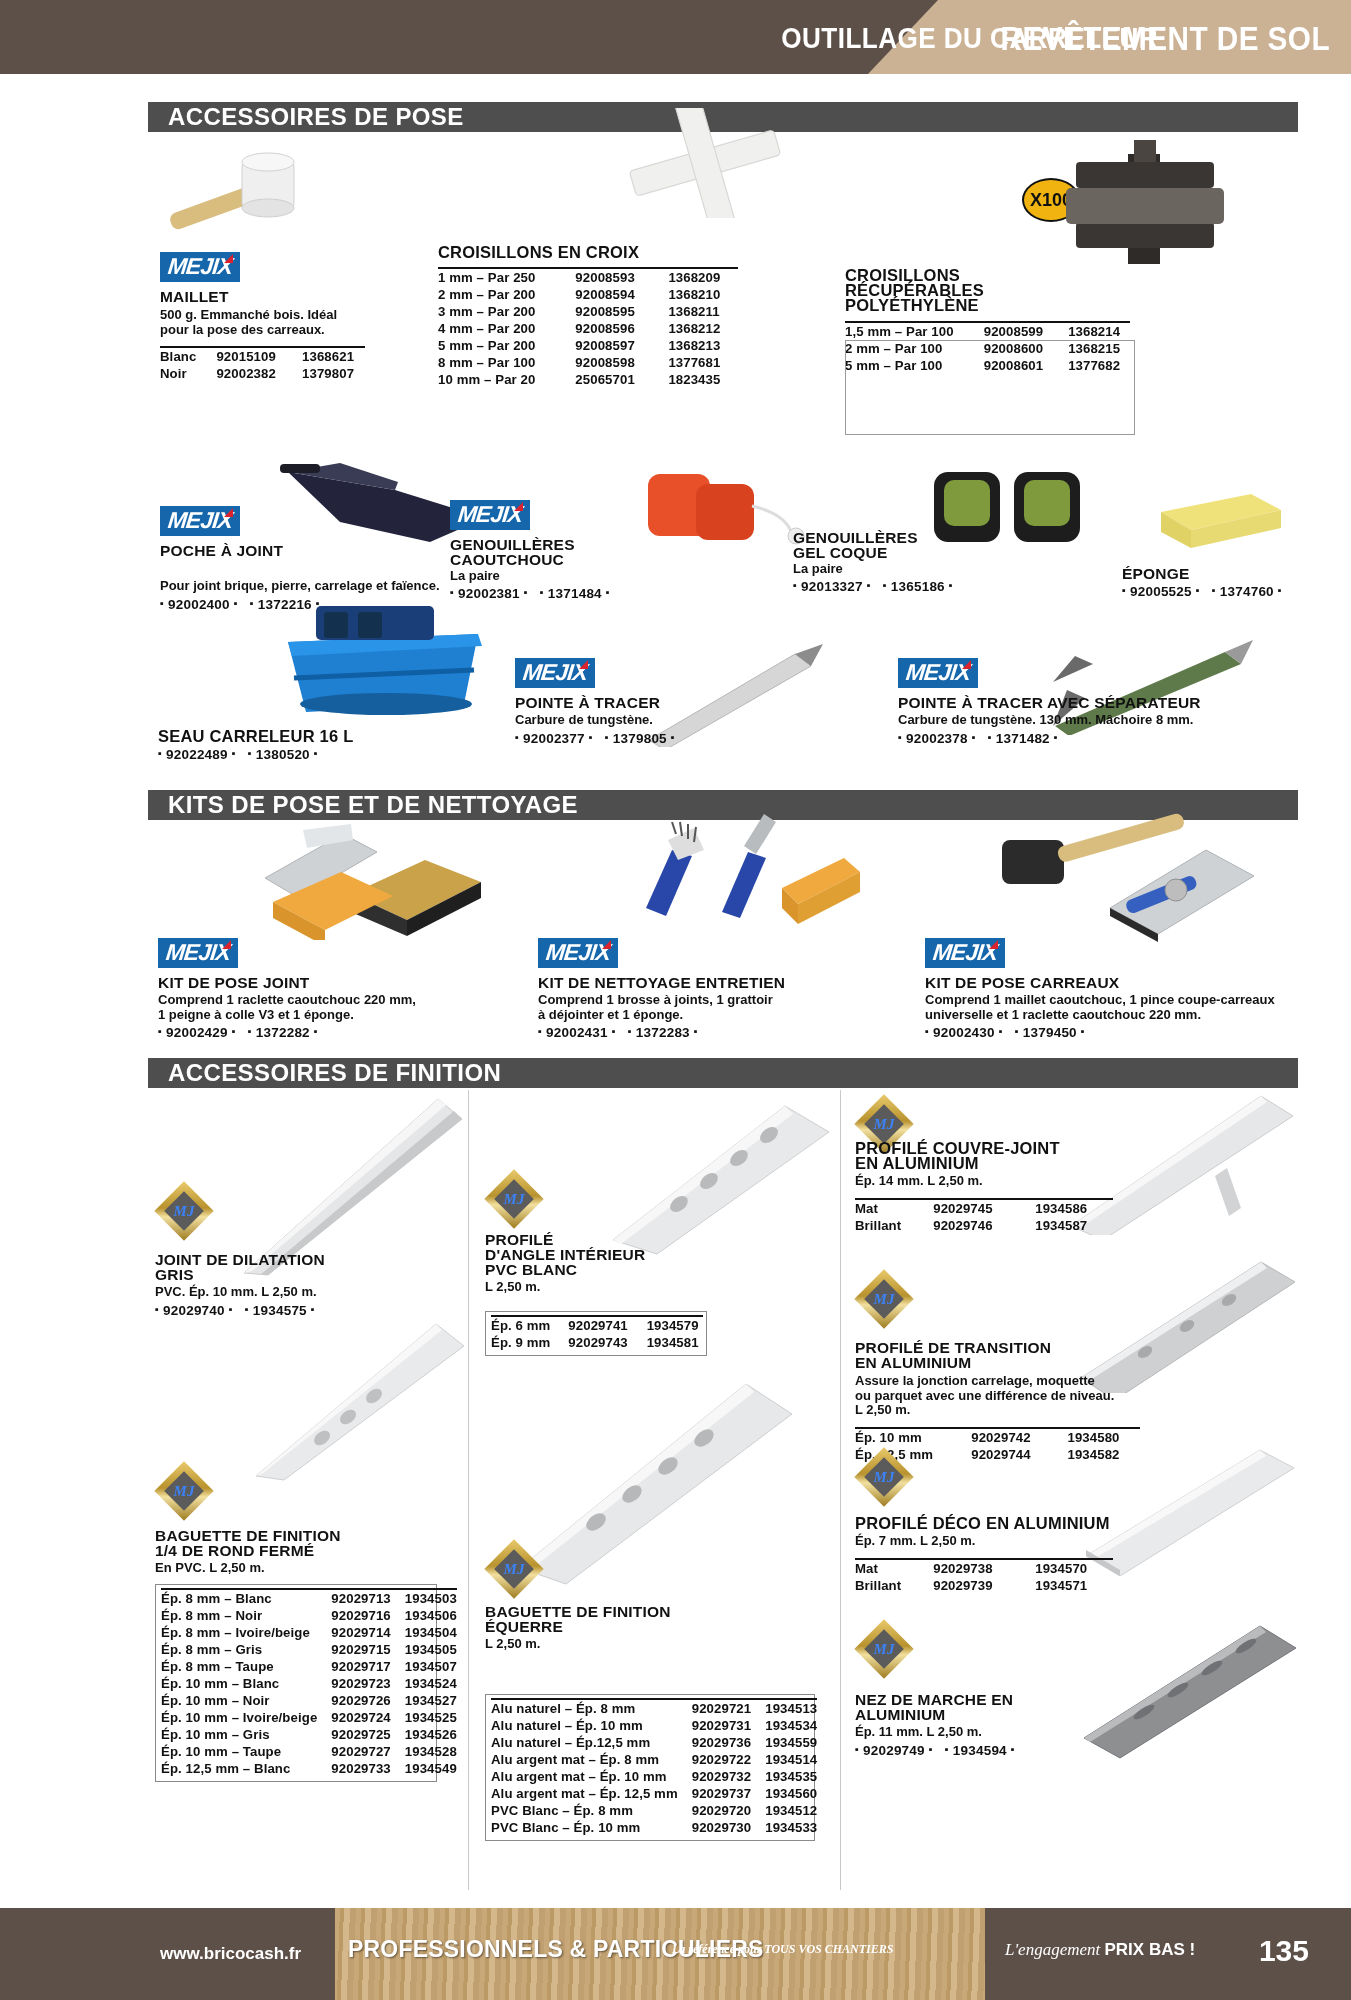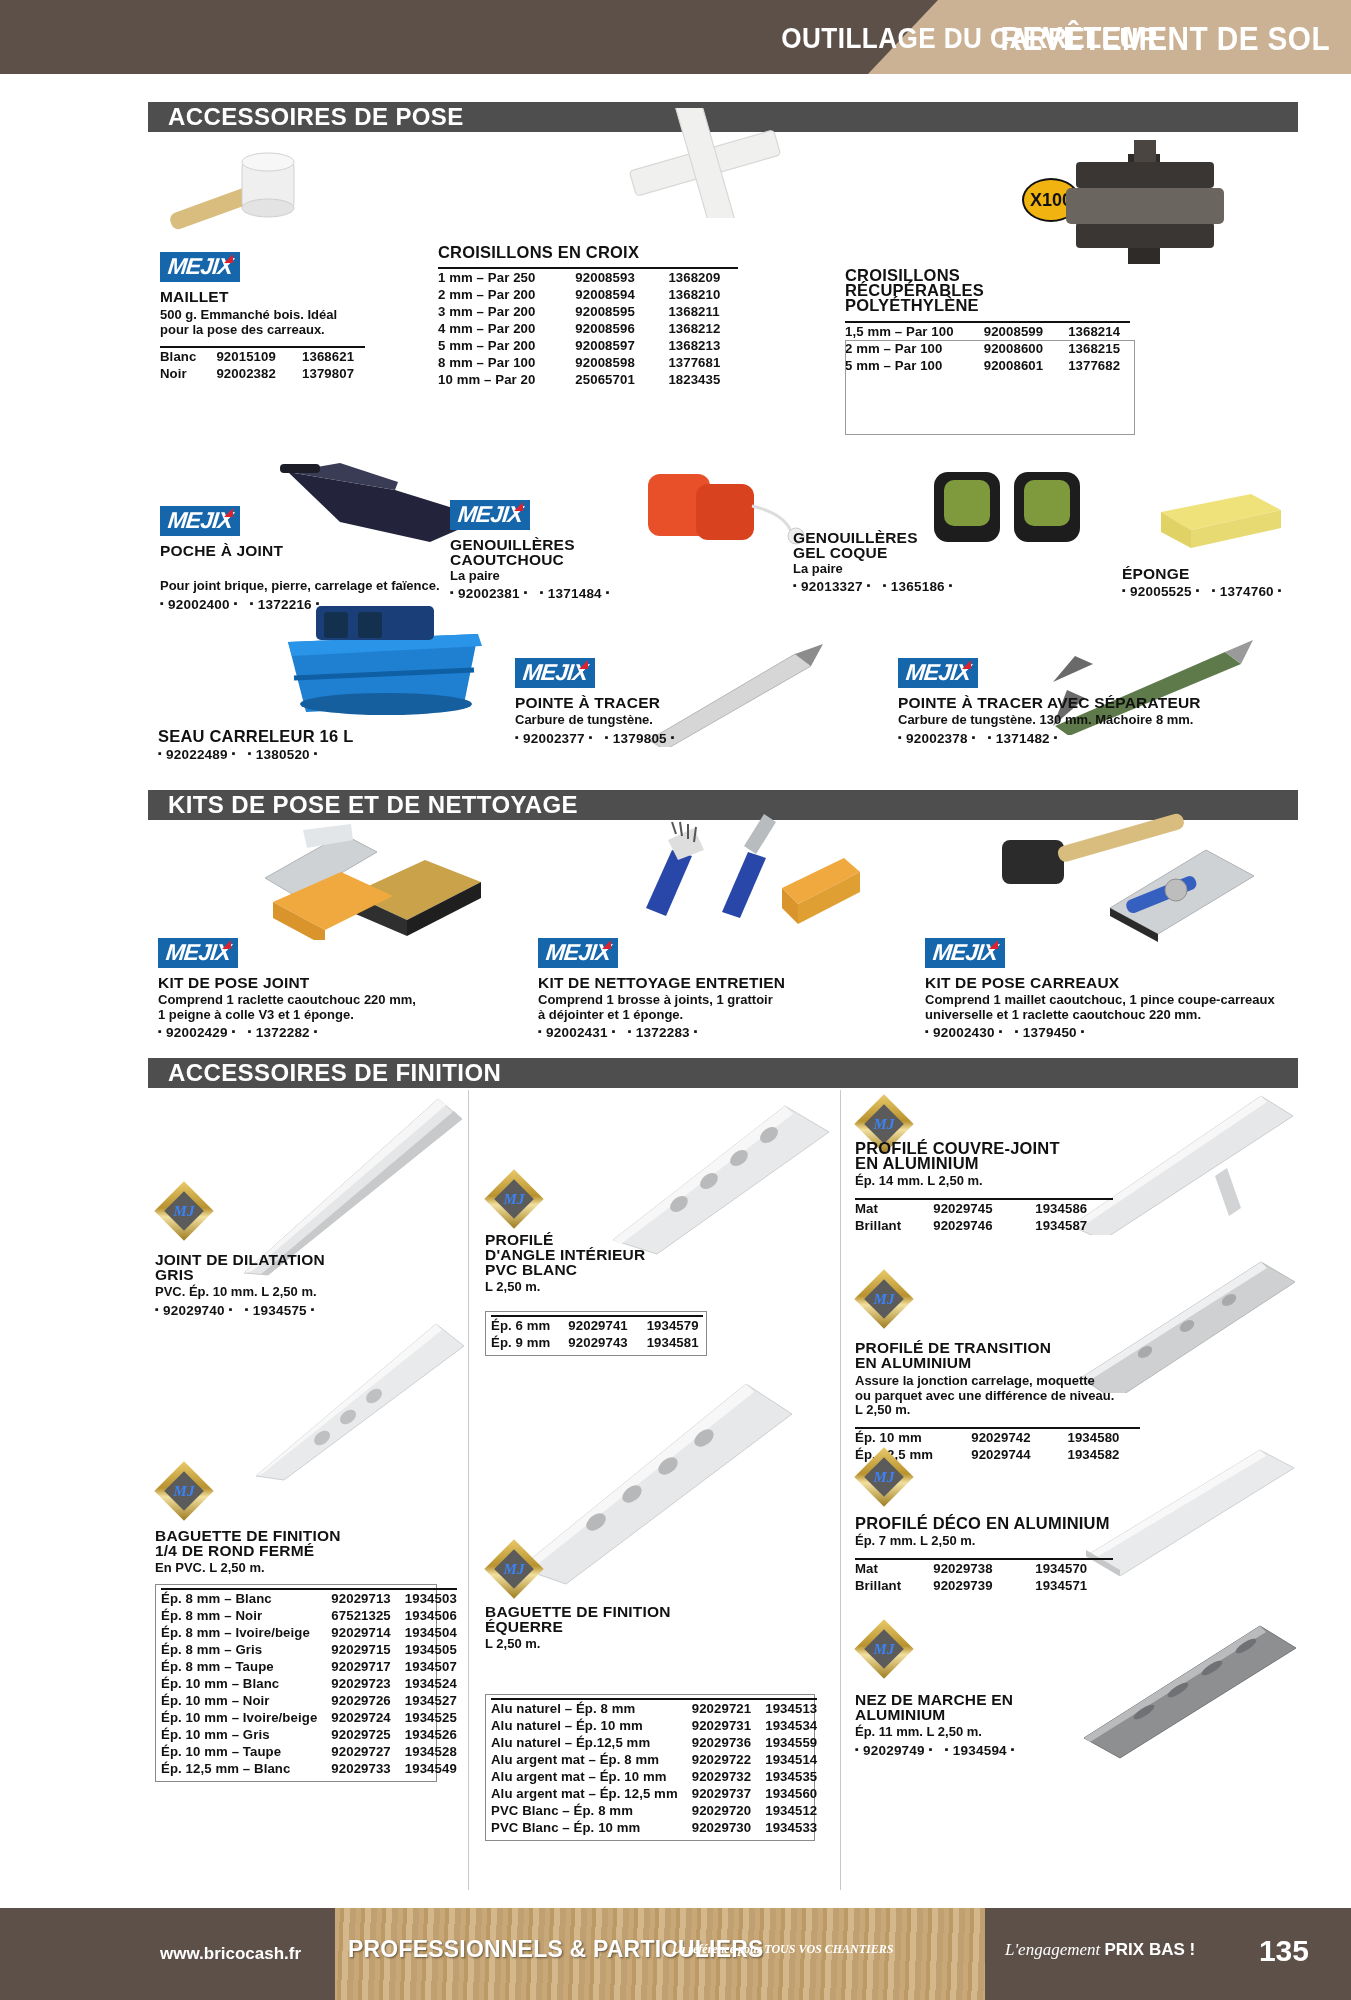--- a/index.html
+++ b/index.html
@@ -552,21 +552,21 @@
     <div style="margin-top:8px; border:1px solid #8a8a8a; padding:3px 5px 4px 5px; width:282px;">
       <table class="spec" style="width:272px;">
         <tbody>
             <tr class="rule">
               <td>Ép. 8 mm – Blanc</td>
               <td class="c2">92029713</td>
               <td class="c3">1934503</td>
             </tr>
         <tr>
               <td>Ép. 8 mm – Noir</td>
-              <td class="c2">67521325</td>
+              <td class="c2">92029716</td>
               <td class="c3">1934506</td>
             </tr>
         <tr>
               <td>Ép. 8 mm – Ivoire/beige</td>
               <td class="c2">92029714</td>
               <td class="c3">1934504</td>
             </tr>
         <tr>
               <td>Ép. 8 mm – Gris</td>
               <td class="c2">92029715</td>

